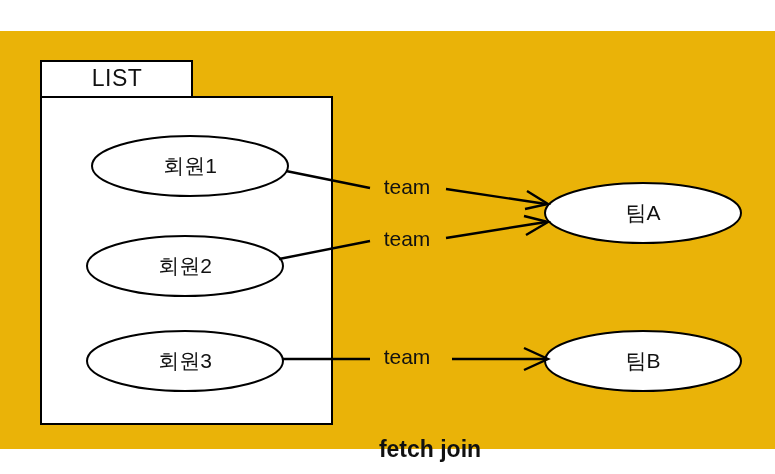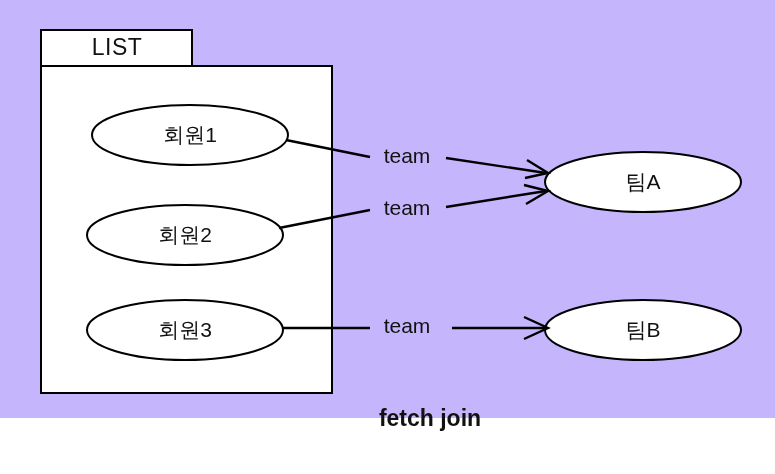--- a/index.html
+++ b/index.html
@@ -10,21 +10,22 @@
   body {
     width: 775px;
     height: 474px;
     overflow: hidden;
     font-family: "Liberation Sans", "DejaVu Sans", sans-serif;
   }
   #diagram-root {
     position: relative;
     width: 775px;
     height: 418px;
-    background: #c4b5fd;
+    background: #eab308;
+    margin-top: 31px;
   }
   svg#diagram-canvas {
     position: absolute;
     left: 0;
     top: 0;
     width: 775px;
     height: 474px;
     display: block;
   }
   .box-stroke {

